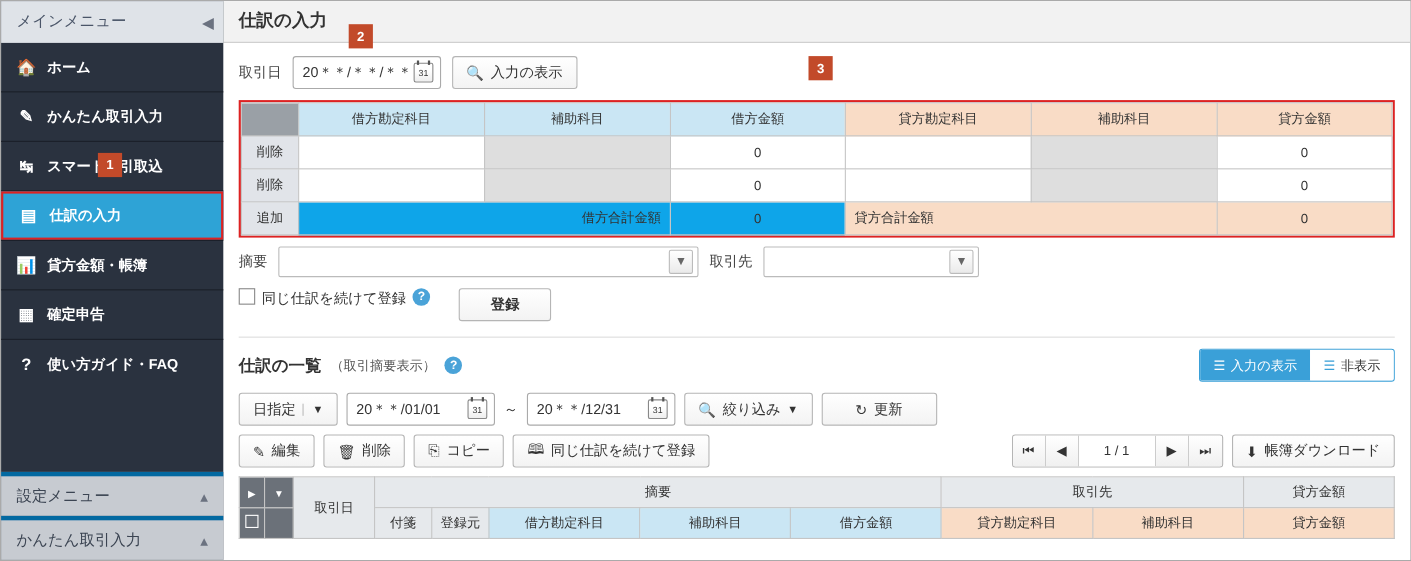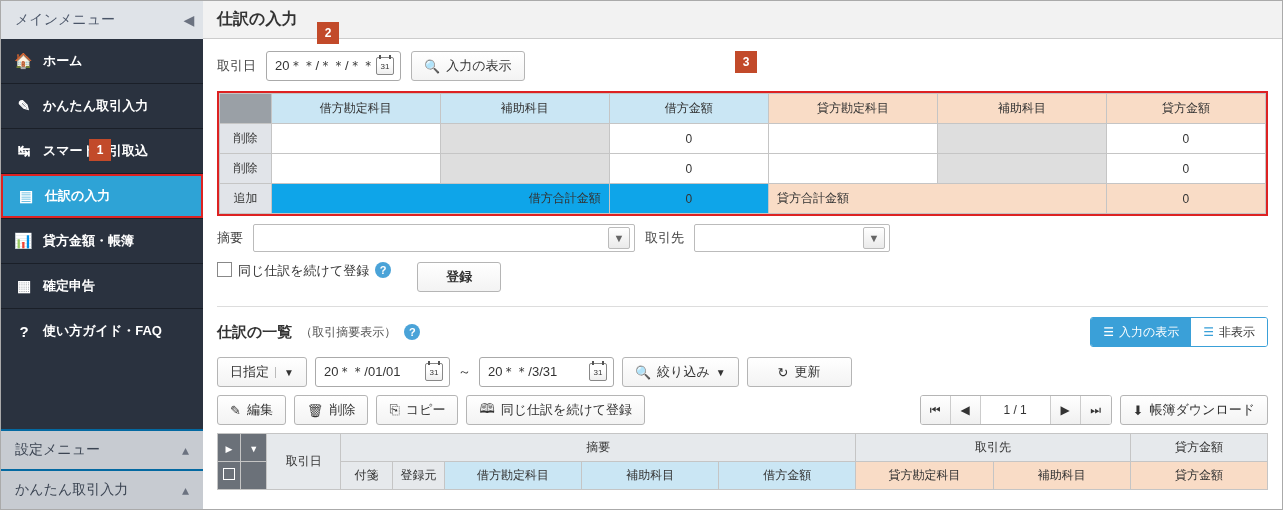--- a/index.html
+++ b/index.html
@@ -7,21 +7,21 @@
 .app { display: flex; width: 1283px; height: 510px; border: 1px solid #aaa; background: #fff; }
 
 
 .sidebar { width: 202px; background: #2a323f; display: flex; flex-direction: column; position: relative; }
 .sidebar-header { background: #dfe3e8; color: #4a5568; height: 38px; display: flex; align-items: center; padding: 0 14px; font-size: 14px; position: relative; }
 .sidebar-toggle { position: absolute; right: 0; top: 0; width: 28px; height: 38px; display: flex; align-items: center; justify-content: center; color: #6b7280; cursor: pointer; }
 .nav-item { height: 44px; display: flex; align-items: center; padding: 0 14px; color: #fff; cursor: pointer; gap: 10px; font-weight: bold; }
 .nav-item.active { background: #2ea3d6; }
 .nav-item .ico { width: 18px; display: inline-flex; justify-content: center; font-size: 15px; }
 .nav-sep { height: 1px; background: #1a1f28; }
-.nav-section { background: #c7cbd1; color: #3b4452; height: 40px; display: flex; align-items: center; justify-content: space-between; padding: 0 14px; cursor: pointer; font-size: 14px; border-top: 2px solid #0369a1; }
+.nav-section { background: #c7cbd1; color: #3b4452; height: 40px; display: flex; align-items: center; justify-content: space-between; padding: 0 14px; cursor: pointer; font-size: 14px; border-top: 4px solid #0369a1; }
 .callout-red { border: 2px solid #d22; }
 .badge { position: absolute; background: #c24a2a; color: #fff; width: 22px; height: 22px; display: flex; align-items: center; justify-content: center; font-weight: bold; font-size: 12px; }
 
 
 .main { flex: 1; background: #fff; display: flex; flex-direction: column; overflow: hidden; }
 .page-header { height: 38px; background: #f2f2f2; border-bottom: 1px solid #ccc; display: flex; align-items: center; padding: 0 14px; font-size: 16px; font-weight: bold; }
 .content { padding: 12px 14px 6px 14px; position: relative; flex: 1; }
 
 .row { display: flex; align-items: center; gap: 10px; margin-bottom: 10px; }
 .label { color: #444; }
@@ -255,21 +255,21 @@
         <button class="btn">
           <span>日指定</span>
           <span style="border-left:1px solid #bbb; padding-left:8px; font-size:10px;">▼</span>
         </button>
         <div class="date-input">
           <span>20＊＊/01/01</span>
           <span class="cal-icon">31</span>
         </div>
         <span>～</span>
         <div class="date-input">
-          <span>20＊＊/3/31</span>
+          <span>20＊＊/12/31</span>
           <span class="cal-icon">31</span>
         </div>
         <button class="btn">
           <span>🔍</span>
           <span>絞り込み</span>
           <span style="font-size:10px;">▼</span>
         </button>
         <button class="btn" style="padding:0 30px;">
           <span>↻</span>
           <span>更新</span>

